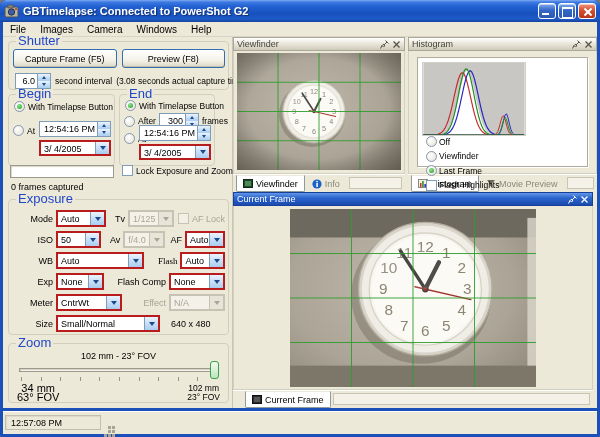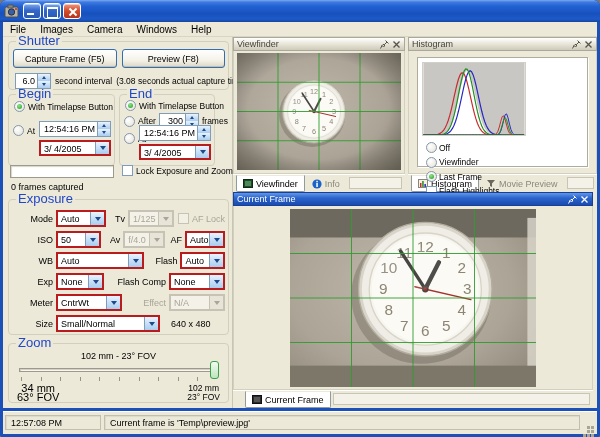--- a/index.html
+++ b/index.html
@@ -78,21 +78,21 @@
 
   .progressbar{ position:absolute; left:7px; top:128px; width:104px; height:13px; border:1px solid #9D9A8C; background:#fff; box-shadow:inset 1px 1px 1px #D8D5C6; }
   .lockrow{ position:absolute; left:119px; top:128px; font-size:8.5px; }
   .framescap{ position:absolute; left:8px; top:145px; font-size:9px; }
 
   
   #exposure-group{ left:5px; top:162px; width:221px; height:136px; }
   .xrows{ position:absolute; left:4px; right:3px; top:8px; display:flex; flex-direction:column;margin-left:16px; }
   .xrow{ display:flex; align-items:center; height:21px; gap:3px; font-size:9px; white-space:nowrap; }
   .xlab{ text-align:right; flex:0 0 auto; }
-  .w24{ width:24px; } .w16{ width:16px; } .w14{ width:14px; } .w30{ width:30px; } .w50c{ width:50px; } .w46c{ width:46px; } .w44c{ width:44px; }
+  .w24{ width:24px; } .w16{ width:16px; } .w14{ width:14px; } .w30{ width:30px;font-family:Liberation Serif, serif; } .w50c{ width:50px; } .w46c{ width:46px; } .w44c{ width:44px; }
   .w104c{ width:104px; } .w52c{ width:52px; } .w56c{ width:56px; } .w48c{ width:48px; } .w66c{ width:66px; }
   .mlauto{ margin-left:auto; }
 
   
   #zoom-group{ left:5px; top:306px; width:221px; height:60px; }
   .zcur{ position:absolute; top:7px; left:0; right:0; text-align:center; font-size:9px; }
   .ztrack{ position:absolute; left:10px; right:10px; top:24px; height:4px; border:1px solid #9D9A8C; background:#FBFBF8; box-shadow:inset 1px 1px 1px #D0CDBE; }
   .zthumb{ position:absolute; right:-2px; top:-8px; width:9px; height:18px; border:1px solid #3E9E4A; border-radius:3px; background:linear-gradient(180deg,#F2FCF2,#BCE6BC); }
   .zticks{ position:absolute; left:12px; right:12px; top:33px; height:4px;
     background-image:repeating-linear-gradient(to right,#97947F 0 1px,transparent 1px 19.6px); }
@@ -117,21 +117,21 @@
   .tab.active{ background:#fff; border-color:#919B9C; border-top-color:#ECE9D8; color:#000; border-radius:0 0 2px 2px; }
   .tabfill{ flex:1; margin:2px 3px 3px 2px; border:1px solid #C9C5B4; background:#F4F2E8; }
 
   #vf-scene{ position:absolute; left:3px; top:2px; }
   #cf-panel{ position:absolute; left:0; top:155px; width:360px; height:216px; display:flex; flex-direction:column; }
   #cf-scene{ position:absolute; left:56px; top:3px; }
 
   
   .hist-box{ position:absolute; left:8px; top:6px; right:8px; bottom:6px; border:1px solid #AFAC9E; background:#fff; box-shadow:1px 1px 0 #FFFFFF; padding:4px; display:flex; flex-wrap:wrap; }
   #hist-plot{ width:104px; height:74px; border:1px solid #D2CFC4; }
-  .hist-right{ width:74px; margin-left:4px; display:flex; flex-direction:column; gap:3.5px; font-size:8.5px; padding-top:6px; }
+  .hist-right{ width:74px; margin-left:4px; display:flex; flex-direction:column; gap:3.5px; font-size:8.5px; padding-top:0; }
   .hist-right .rrow{ gap:2px; }
   .levelrow{ display:flex; align-items:center; gap:3px; margin-top:3px; }
   .levelrow .spin{ width:32px; height:14px; font-size:8.5px; }
   .meanlab{ width:112px; text-align:center; font-size:9px; margin-top:4px; }
 
   
   .statusbar{ position:absolute; left:3px; right:3px; bottom:3px; height:23px; background:#ECE9D8; display:flex; align-items:stretch; gap:3px; padding:3px 2px 4px 2px; border-top:1px solid #FFFFFF; }
   .scell{ border:1px solid #C2BFB0; box-shadow:inset 1px 1px 1px #DDDACB; display:flex; align-items:center; padding:0 5px; font-size:9px; white-space:nowrap; }
   .scell.time{ width:96px; flex:0 0 auto; }
   .scell.msg{ flex:1; overflow:hidden; }
@@ -143,20 +143,21 @@
 
 <div class="window">
 
   <div class="titlebar">
     <svg class="app-icon" viewBox="0 0 15 14">
       <rect x="1" y="3" width="13" height="10" rx="1.5" fill="#B8B4A8" stroke="#55534A" stroke-width="1"></rect>
       <rect x="4" y="1" width="5" height="3" fill="#8A877C" stroke="#55534A" stroke-width="0.8"></rect>
       <circle cx="7.5" cy="8" r="3.2" fill="#3A5FA8" stroke="#222" stroke-width="0.8"></circle>
       <circle cx="12" cy="5" r="1.1" fill="#C43A2A"></circle>
     </svg>
+    <span class="title-text">GBTimelapse: Connected to PowerShot G2</span>
     <span class="winbtns">
       <span class="wbtn min"></span>
       <span class="wbtn max"></span>
       <span class="wbtn close"></span>
     </span>
   </div>
 
   <div class="menubar">
     <span class="menu-item">File</span>
     <span class="menu-item">Images</span>
@@ -574,16 +575,15 @@
             <span>Current Frame</span>
           </span>
           <span class="tabfill"></span>
         </div>
       </div>
     </div>
   </div>
 
   <div class="statusbar">
     <span class="scell time">12:57:08 PM</span>
-    <span class="scell msg">Current frame is 'Temp\preview.jpg'</span>
     <span class="grip"></span>
   </div>
 </div>
 
 </body></html>

